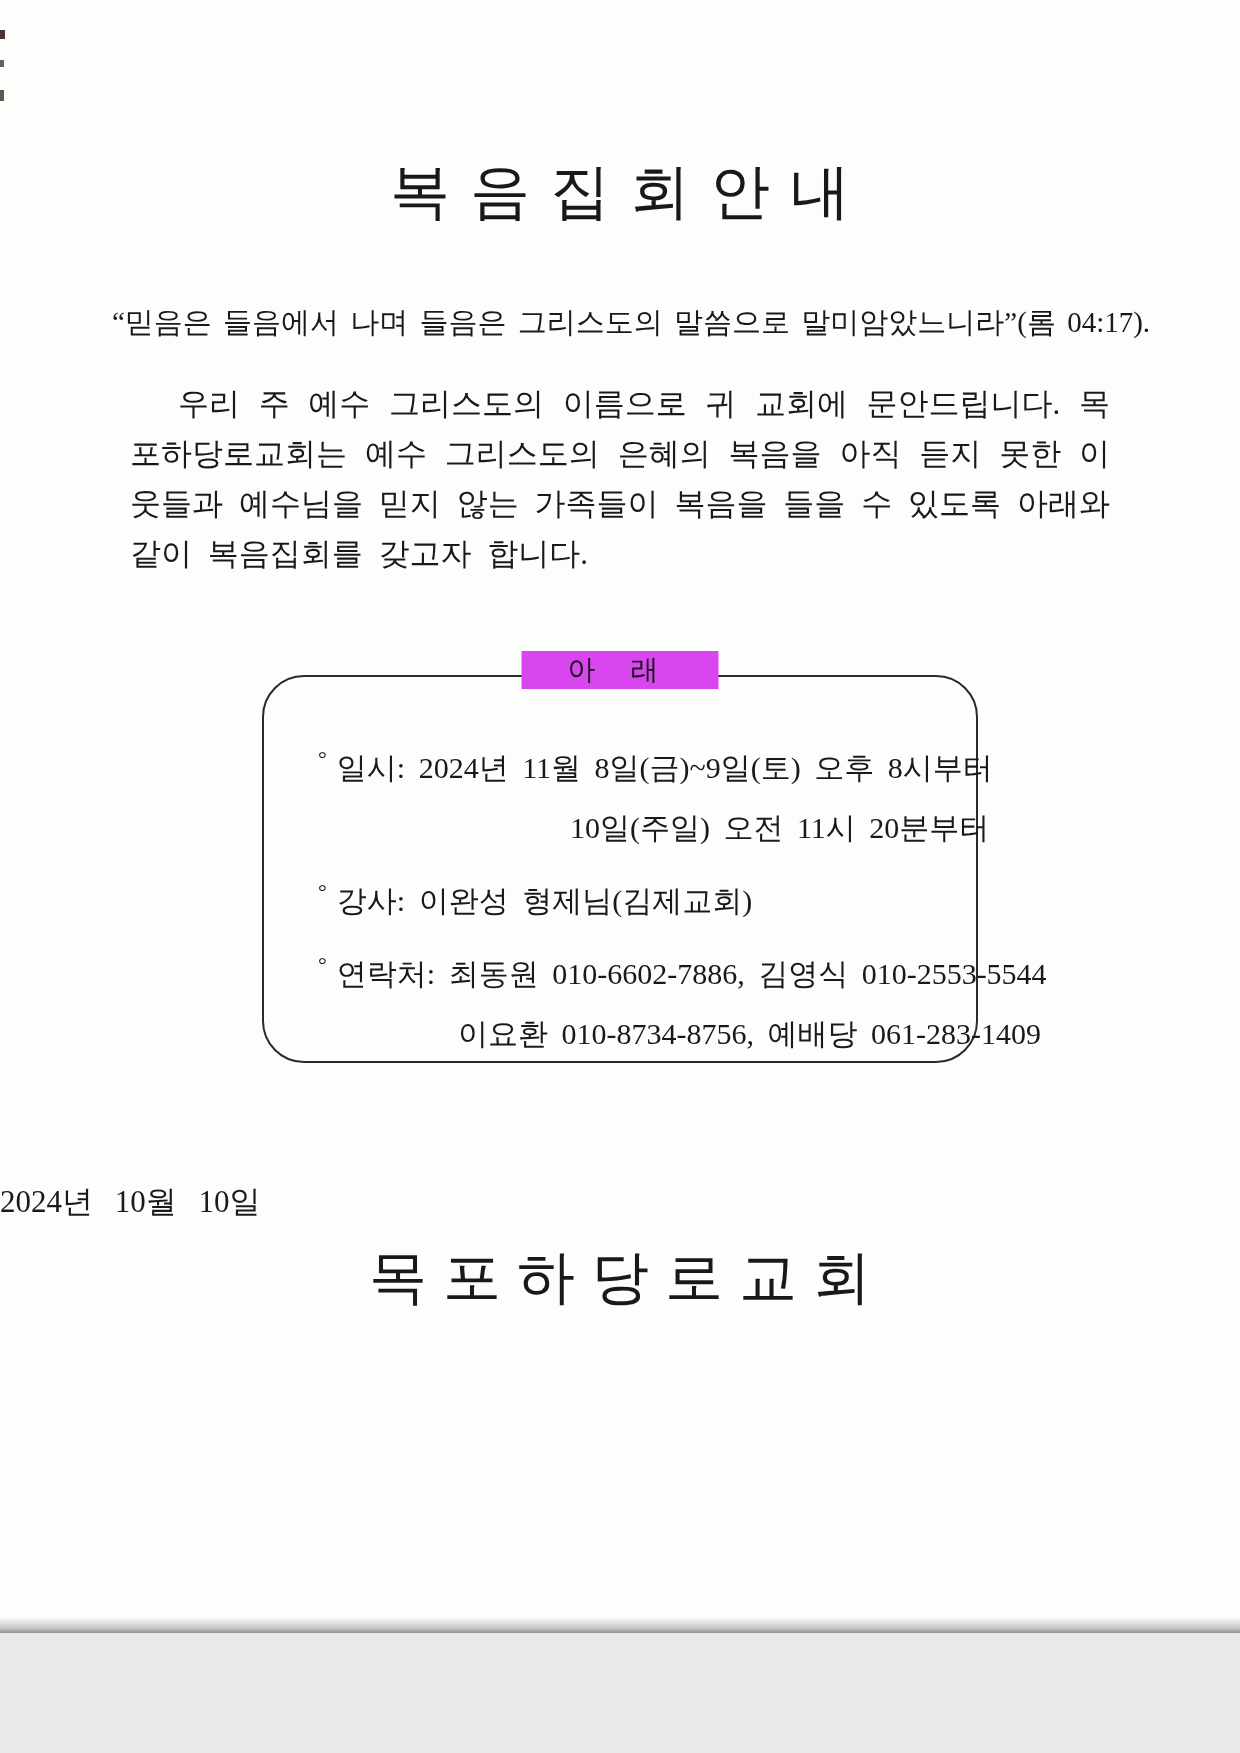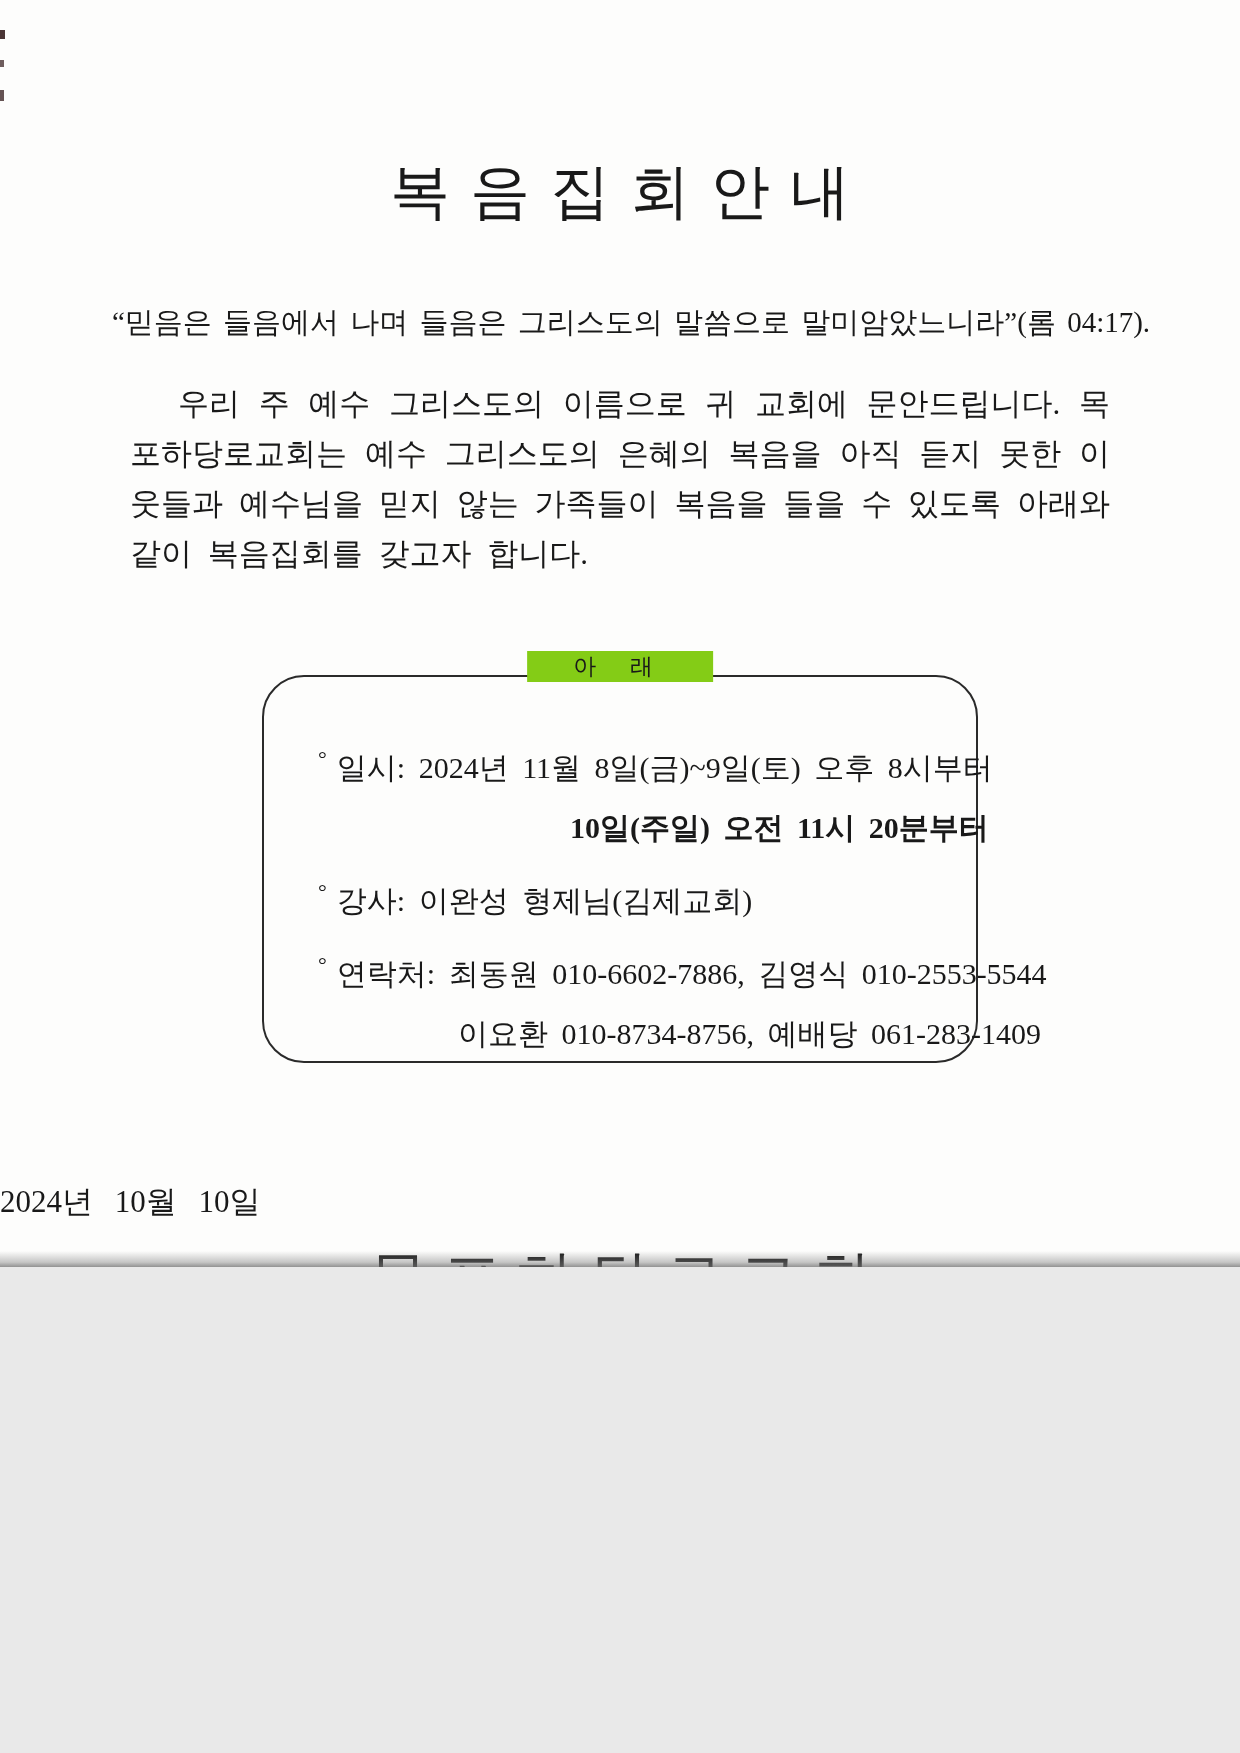--- a/index.html
+++ b/index.html
@@ -2,21 +2,21 @@
 <html><head>
 <meta charset="utf-8">
 <style>
   html, body {
     margin: 0; padding: 0;
     background: #e9e9e9;
   }
   .page {
     position: relative;
     width: 1240px;
-    height: 1267px;
+    height: 1633px;
     margin: 0 auto;
     background: #fdfdfc;
     color: #191919;
     font-family: "Liberation Serif", "DejaVu Serif", serif;
     overflow: hidden;
   }
   .title {
     margin-top: 152px;
     text-align: center;
     font-size: 60px;
@@ -49,40 +49,40 @@
     border: 2px solid #2a2a2a;
     border-radius: 42px;
     box-sizing: border-box;
     padding: 52px 20px 0 54px;
   }
   .box-label {
     position: absolute;
     top: -26px;
     left: 50%;
     transform: translateX(-50%);
-    background: #84cc16;
+    background: #d946ef;
     padding: 0 46px;
-    font-size: 23px;
+    font-size: 28px;
     letter-spacing: 14px;
     white-space: nowrap;
   }
   .box-item {
     font-size: 30px;
     line-height: 60px;
     word-spacing: 6px;
     white-space: nowrap;
   }
   .box-item .deg {
     display: inline-block;
     font-size: 22px;
     vertical-align: 12px;
     margin-right: 10px;
   }
   .cont { line-height: 60px; }
-  .cont-date { padding-left: 252px; font-weight: bold; }
+  .cont-date { padding-left: 252px; }
   .cont-contact { padding-left: 140px; }
   .gap-after { margin-bottom: 4px; }
   .footer-date {
     margin-top: 118px;
     font-size: 31px;
     word-spacing: 14px;
   }
   .signature {
     margin-top: 16px;
     text-align: center;

